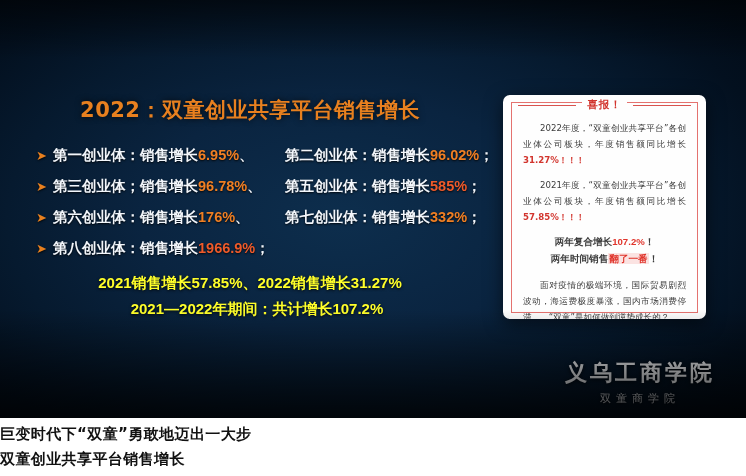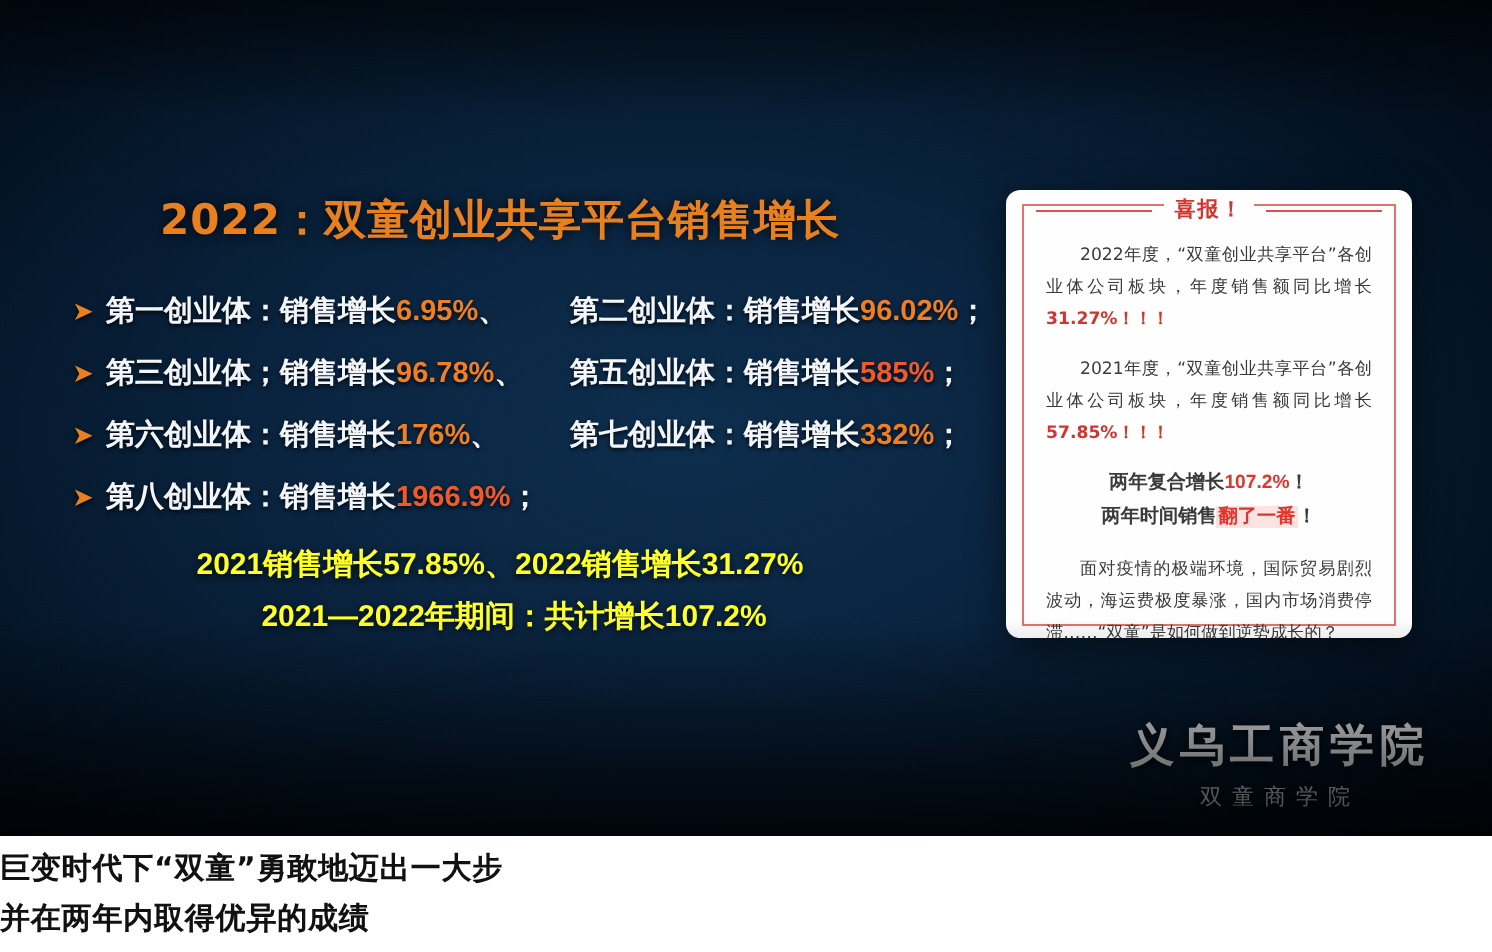--- a/index.html
+++ b/index.html
@@ -160,16 +160,16 @@
 
     <div class="logo">
       <div class="l1">义乌工商学院</div>
       <div class="l2">双童商学院</div>
     </div>
 
   </div>
 
   <div class="caption">
     <div>巨变时代下“双童”勇敢地迈出一大步</div>
-    <div>并在两年内取得优异的成绩</div>
+    <div>双童创业共享平台销售增长</div>
   </div>
 
 </div>
 
 </body></html>

